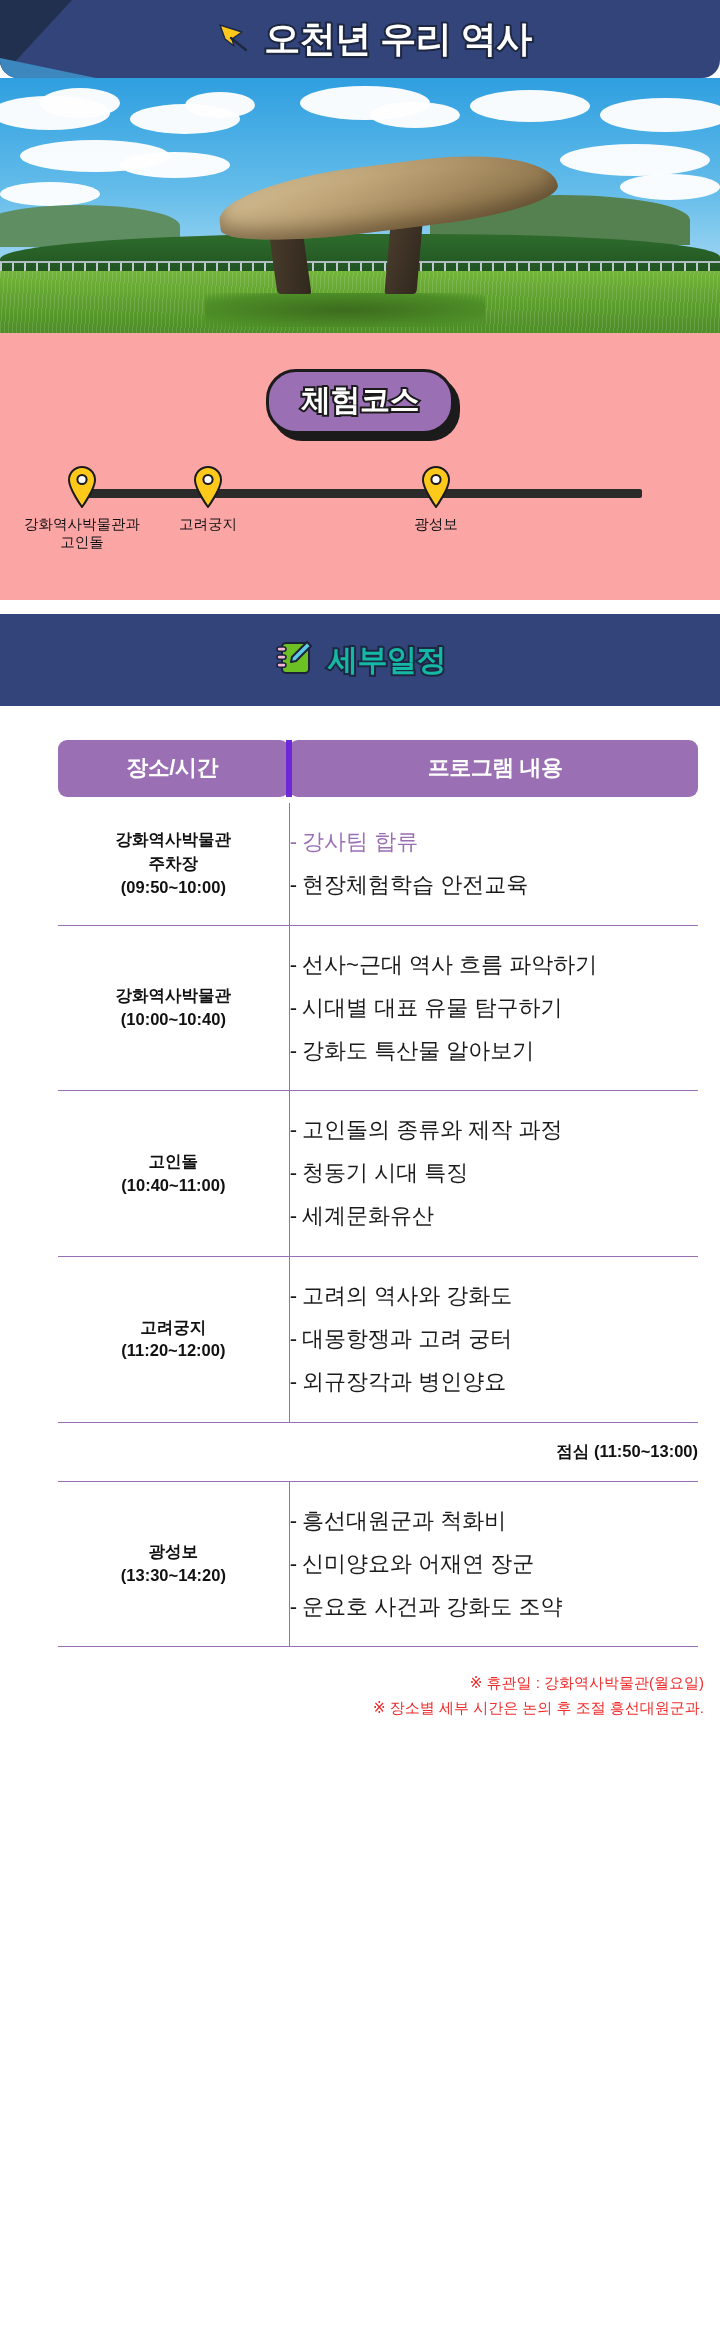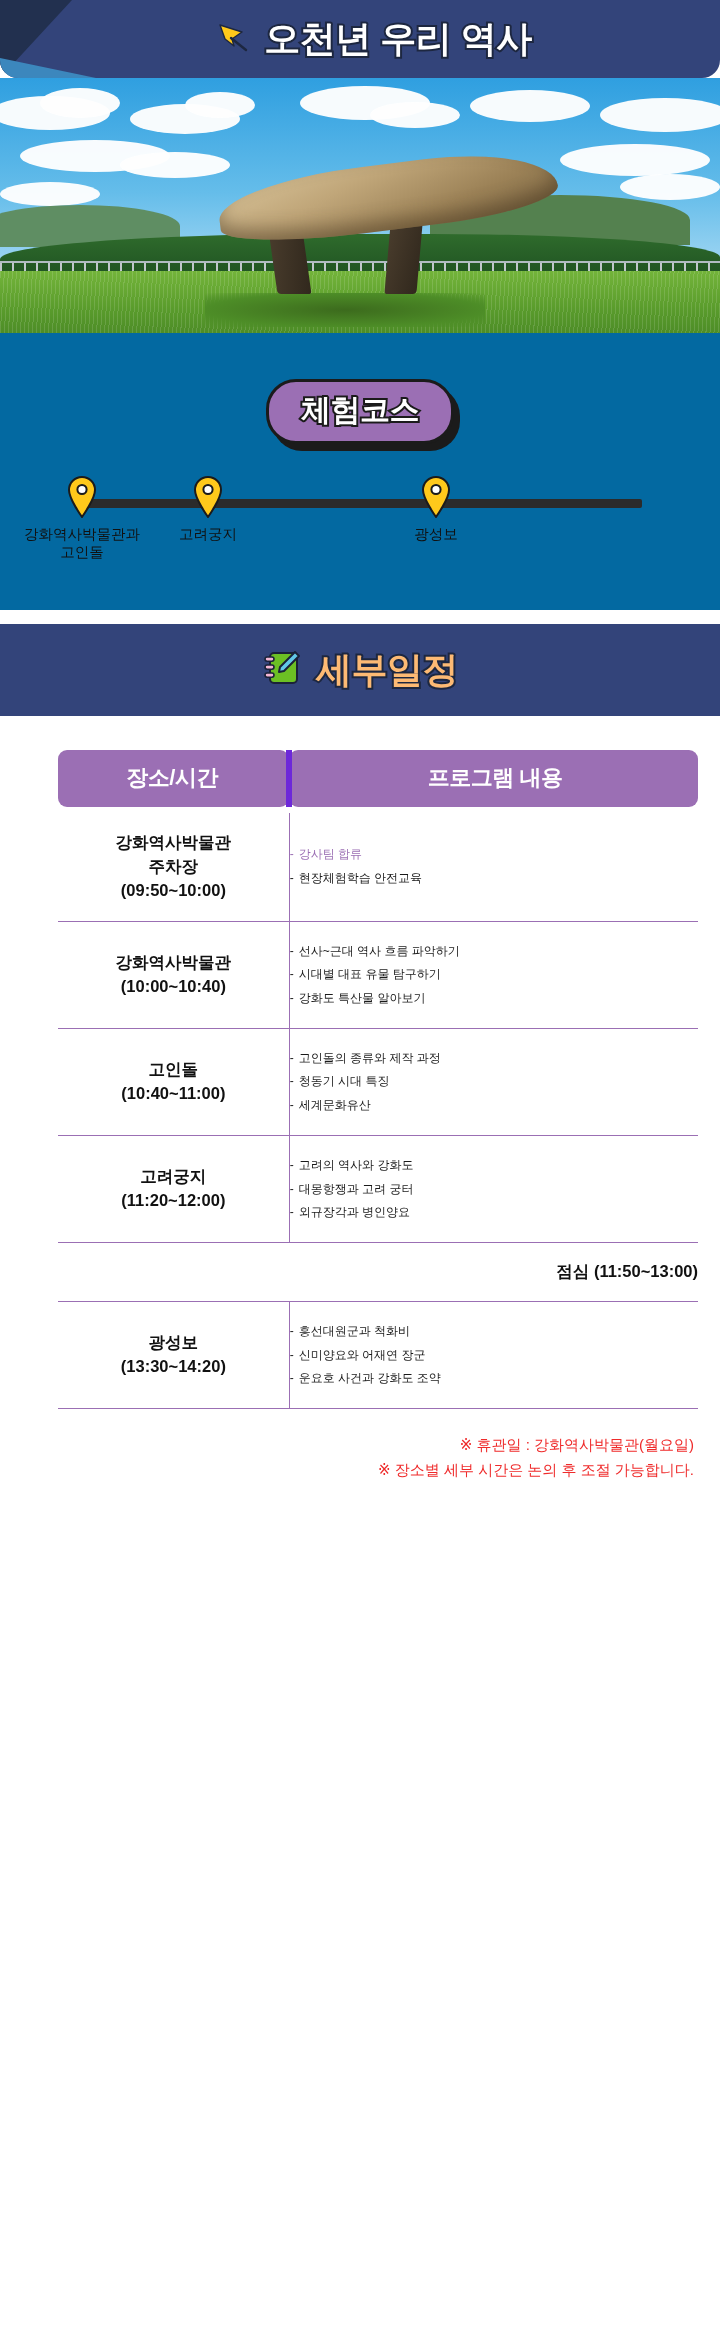--- a/index.html
+++ b/index.html
@@ -75,21 +75,21 @@
     background:linear-gradient(160deg,#d9c49a 0%,#c0a679 35%,#9c8257 70%,#7d6744 100%);
     border-radius:48% 42% 40% 46% / 60% 70% 40% 34%;
     transform:rotate(-7deg);
     box-shadow:inset 0 -10px 18px rgba(60,45,25,.45);
   }
   .leg{position:absolute;background:linear-gradient(100deg,#4a3d2d,#31281d);}
   .leg.l{left:272px;top:138px;width:34px;height:78px;transform:skewX(8deg);border-radius:6px 8px 3px 4px;}
   .leg.r{left:388px;top:134px;width:32px;height:82px;transform:skewX(-5deg);border-radius:8px 6px 4px 3px;}
 
   
-  .course-section{padding:46px 0 14px;background:#0369a1;}
+  .course-section{padding:36px 0 14px;background:#fca5a5;}
   .badge-wrap{display:flex;justify-content:center;}
   .course-badge{
     display:inline-block;
     background:#9b6fb4;
     border:3px solid #1b1b1b;
     border-radius:30px;
     padding:8px 32px 10px;
     box-shadow:6px 7px 0 #1b1b1b;
     margin-bottom:32px;
   }
@@ -113,21 +113,21 @@
 
   
   .schedule-banner{
     margin-top:14px;
     height:92px;
     background:#33447a;
     display:flex;align-items:center;justify-content:center;gap:14px;
   }
   .note-icon{display:block;}
   .schedule-banner-title{
-    font-size:36px;font-weight:bold;color:#fdba74;letter-spacing:-0.5px;
+    font-size:30px;font-weight:bold;color:#14b8a6;letter-spacing:-0.5px;
     -webkit-text-stroke:4px #1d2740;paint-order:stroke fill;
   }
 
   
   .table-wrap{padding:34px 22px 10px;margin-left:36px;}
   table.schedule{width:100%;border-collapse:collapse;table-layout:fixed;}
   table.schedule th{
     background:#9b6fb4;
     color:#ffffff;
     font-size:22px;font-weight:bold;
@@ -147,32 +147,32 @@
   td.place{
     text-align:center;
     font-size:16.5px;font-weight:bold;color:#111;
     line-height:1.45;
     border-right:1.5px solid #9b6fb4;
     white-space:pre-line;
     padding-left:6px;padding-right:6px;
   }
   td.program{padding-left:28px;}
   .prog-item{
-    font-size:12px;color:#1a1a1a;line-height:1.95;white-space:nowrap;
+    font-size:22px;color:#1a1a1a;line-height:1.95;white-space:nowrap;
   }
   .prog-item.accent{color:#9b6fb4;}
   .prog-dash{margin-right:5px;}
   td.lunch{
     text-align:right;
     font-size:16.5px;font-weight:bold;color:#111;
     padding:15px 0;
   }
 
   
-  .footnotes{padding:14px 26px 26px;text-align:right;}
+  .footnotes{padding:14px 16px 26px;text-align:right;}
   .footnote{
     color:#ef2b2b;font-size:15px;line-height:1.65;font-weight:normal;
   }
 </style>
 </head>
 <body>
 
 <div class="page">
 
   <div class="header">
@@ -336,16 +336,16 @@
           <div class="prog-item"><span class="prog-dash">-</span><span>운요호 사건과 강화도 조약</span></div>
         </td>
       </tr>
 
     </tbody>
       </table>
   </div>
 
   <div class="footnotes">
     <div class="footnote">※ 휴관일 : 강화역사박물관(월요일)</div>
-    <div class="footnote">※ 장소별 세부 시간은 논의 후 조절 가능합니다.</div>
+    <div class="footnote">※ 장소별 세부 시간은 논의 후 조절 흥선대원군과.</div>
   </div>
 
 </div>
 
 </body></html>

